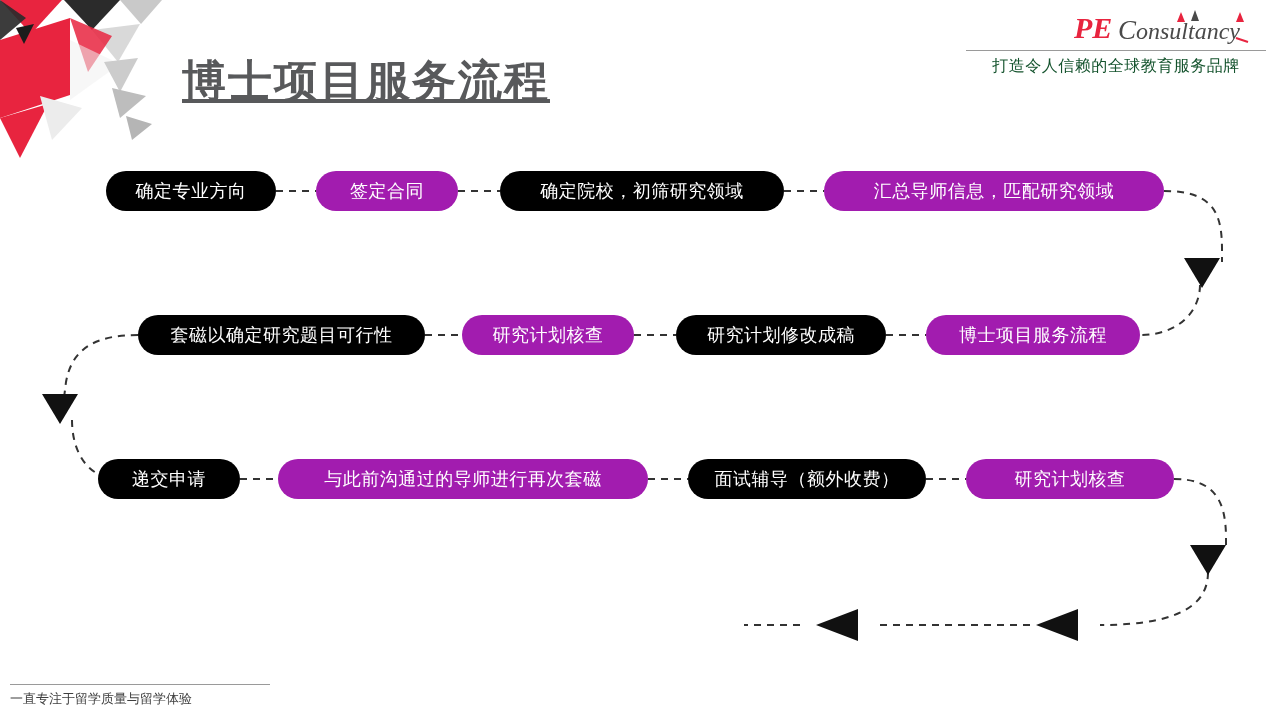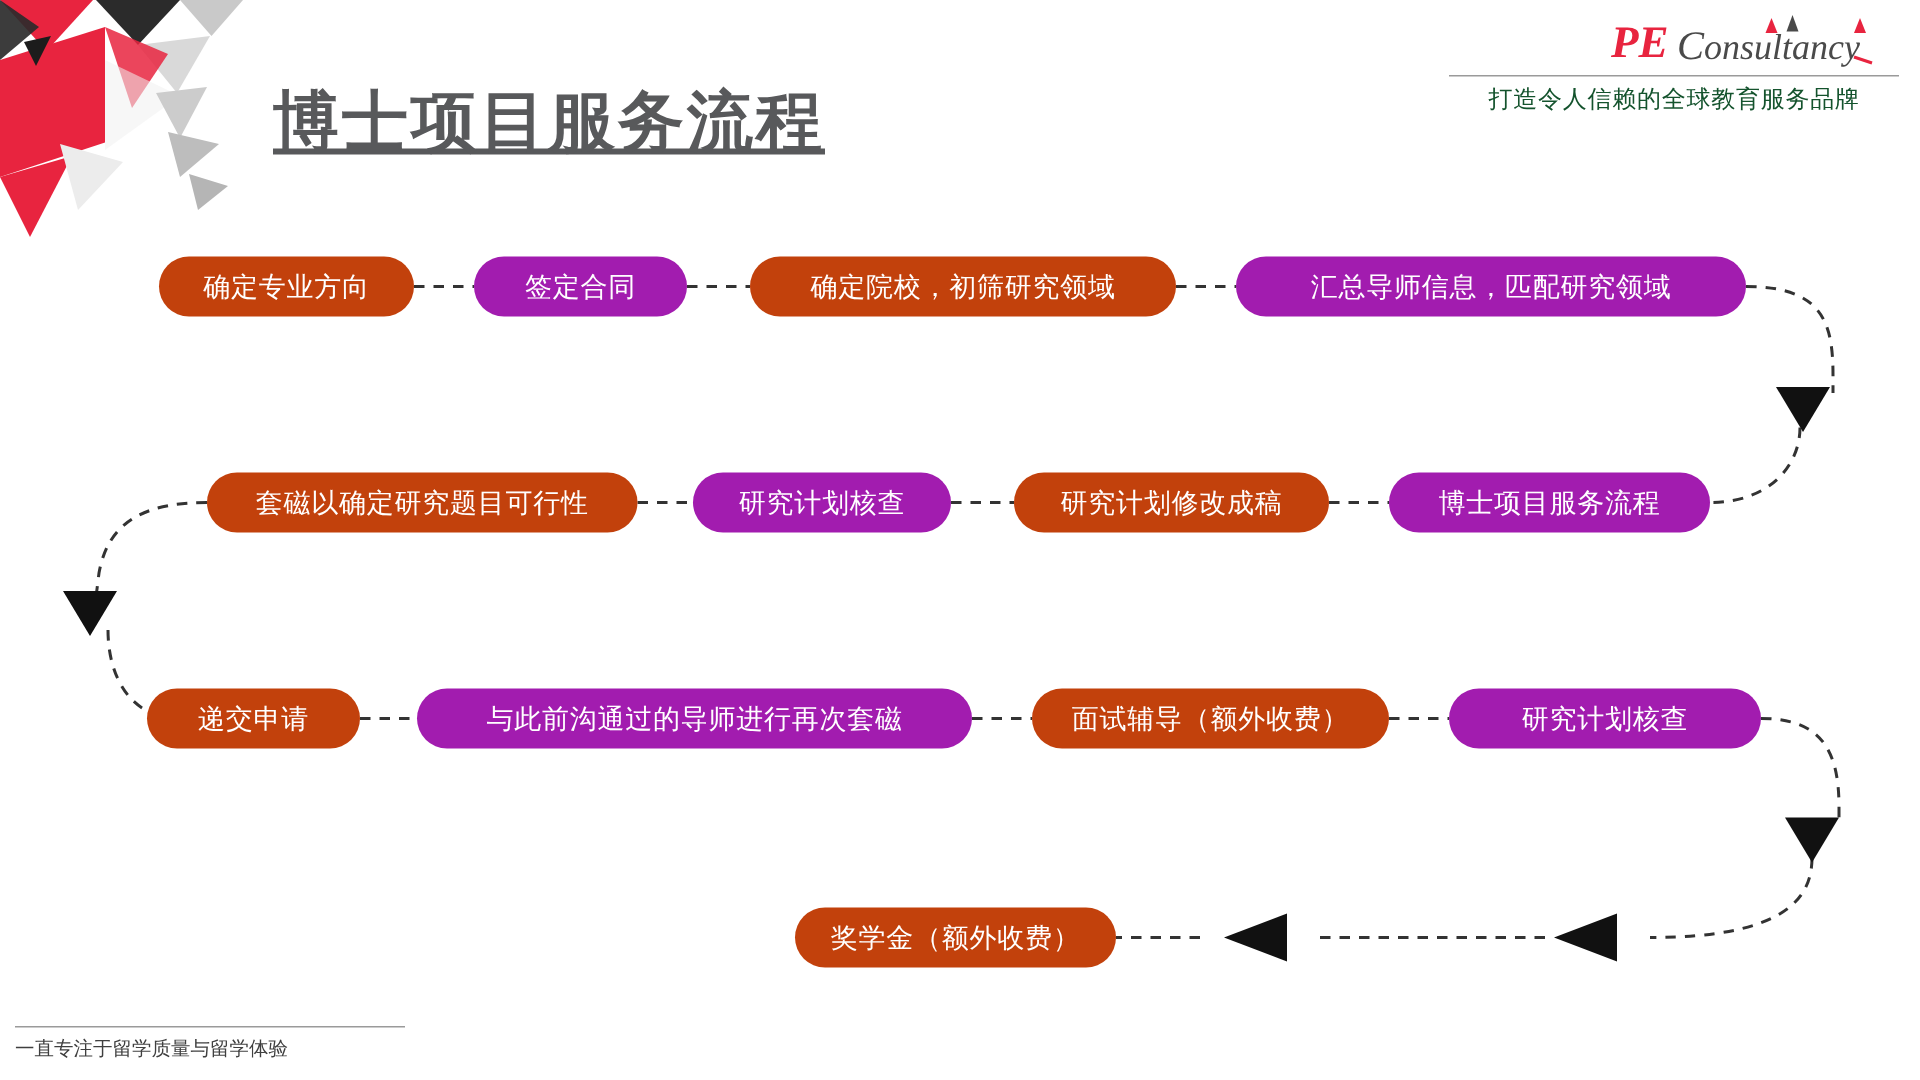--- a/index.html
+++ b/index.html
@@ -74,21 +74,21 @@
     justify-content: center;
     height: 40px;
     border-radius: 20px;
     color: #ffffff;
     font-size: 18px;
     letter-spacing: 0.5px;
     white-space: nowrap;
     box-sizing: border-box;
     padding: 0 16px;
   }
-  .node.red  { background: #c2410c; }
+  .node.red  { background: #000000; }
   .node.gray { background: #a21caf; }
 
   
   .flow-svg {
     position: absolute;
     left: 0;
     top: 0;
     width: 1280px;
     height: 720px;
     pointer-events: none;
@@ -201,20 +201,19 @@
   <div class="node red" style="left:138px; top:315px; width:287px;">套磁以确定研究题目可行性</div>
   <div class="node gray" style="left:462px; top:315px; width:172px;">研究计划核查</div>
   <div class="node red" style="left:676px; top:315px; width:210px;">研究计划修改成稿</div>
   <div class="node gray" style="left:926px; top:315px; width:214px;">博士项目服务流程</div>
 
   <div class="node red" style="left:98px;  top:459px; width:142px;">递交申请</div>
   <div class="node red" style="left:688px; top:459px; width:238px;">面试辅导（额外收费）</div>
   <div class="node gray" style="left:278px; top:459px; width:370px;">与此前沟通过的导师进行再次套磁</div>
   <div class="node gray" style="left:966px; top:459px; width:208px;">研究计划核查</div>
 
-  <div class="node red" style="left:530px; top:605px; width:214px;">奖学金（额外收费）</div>
 
   <div class="footer">
     <div class="footer-rule"></div>
     <div class="footer-text">一直专注于留学质量与留学体验</div>
   </div>
 
 </div>
 
 </body></html>

